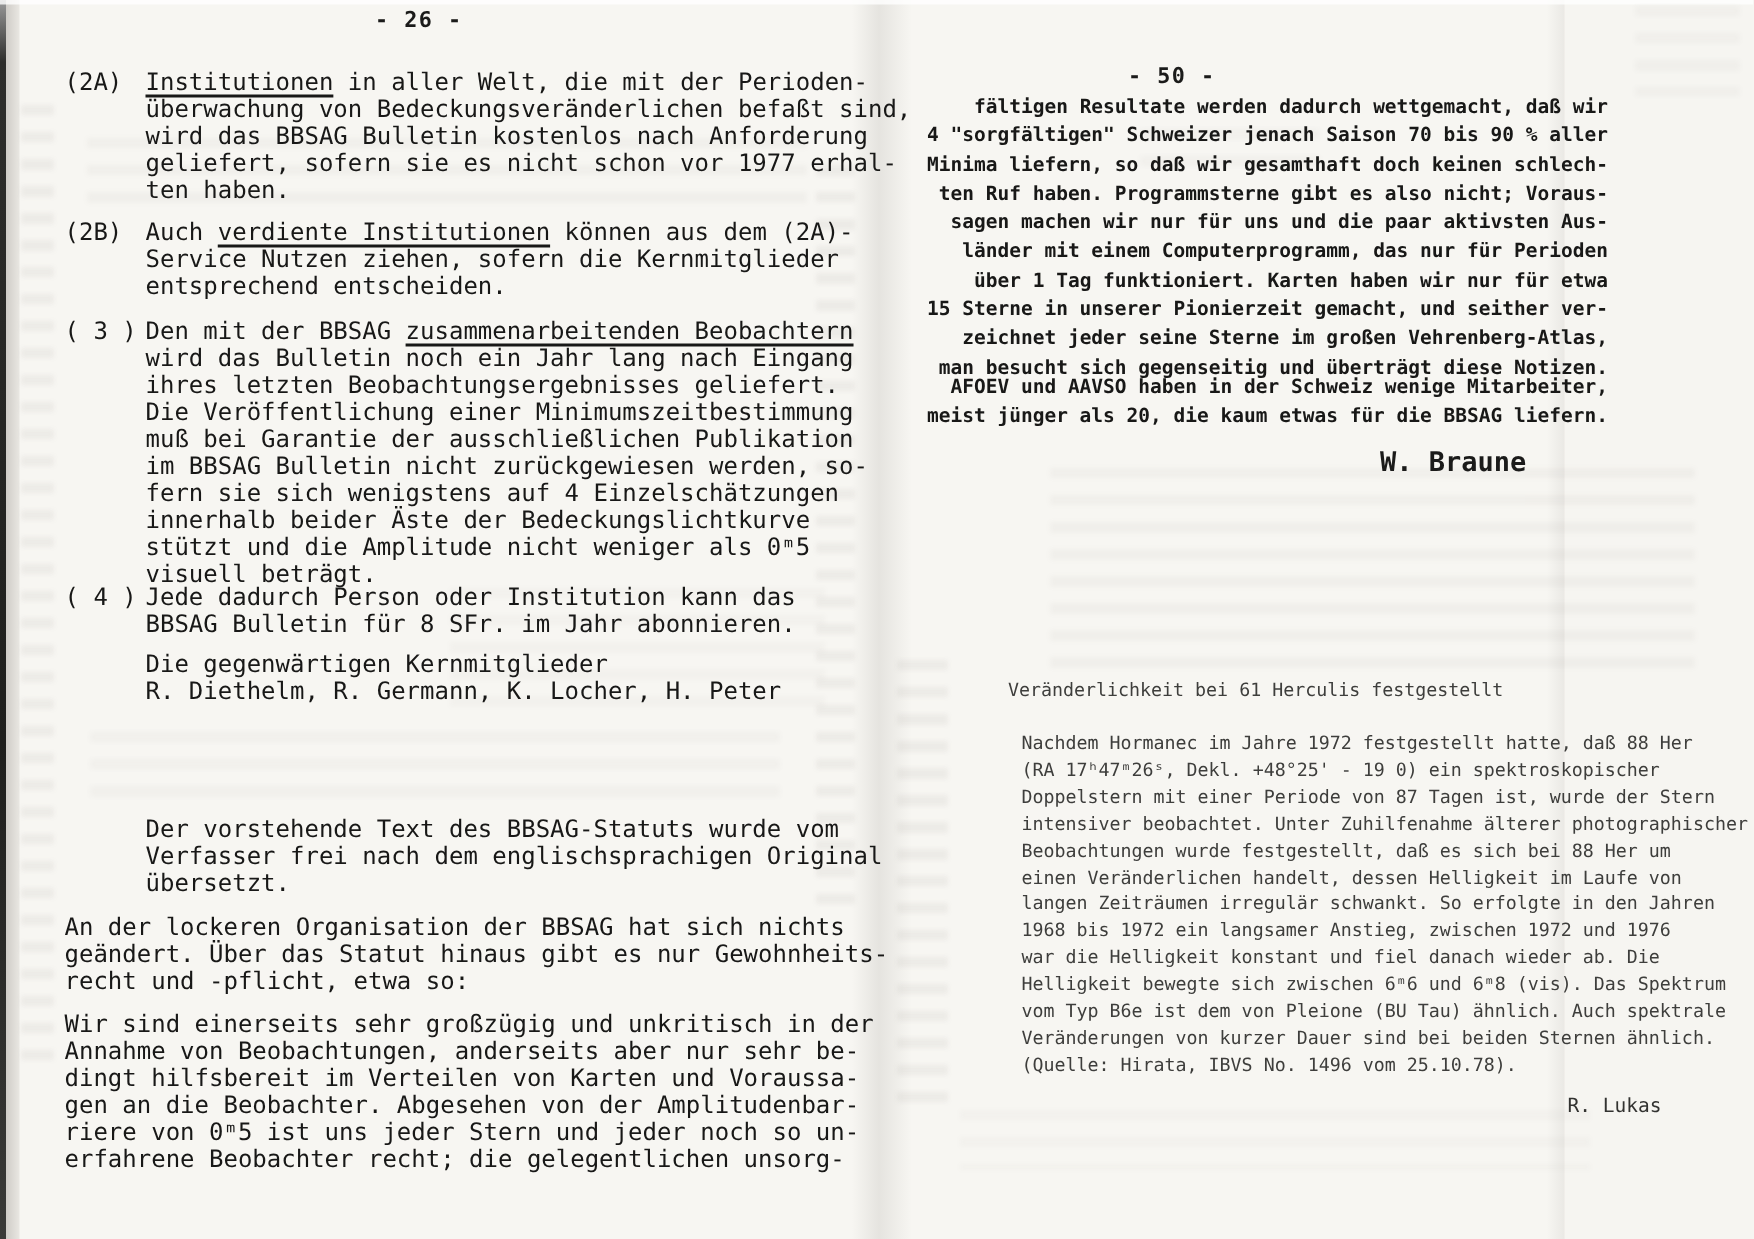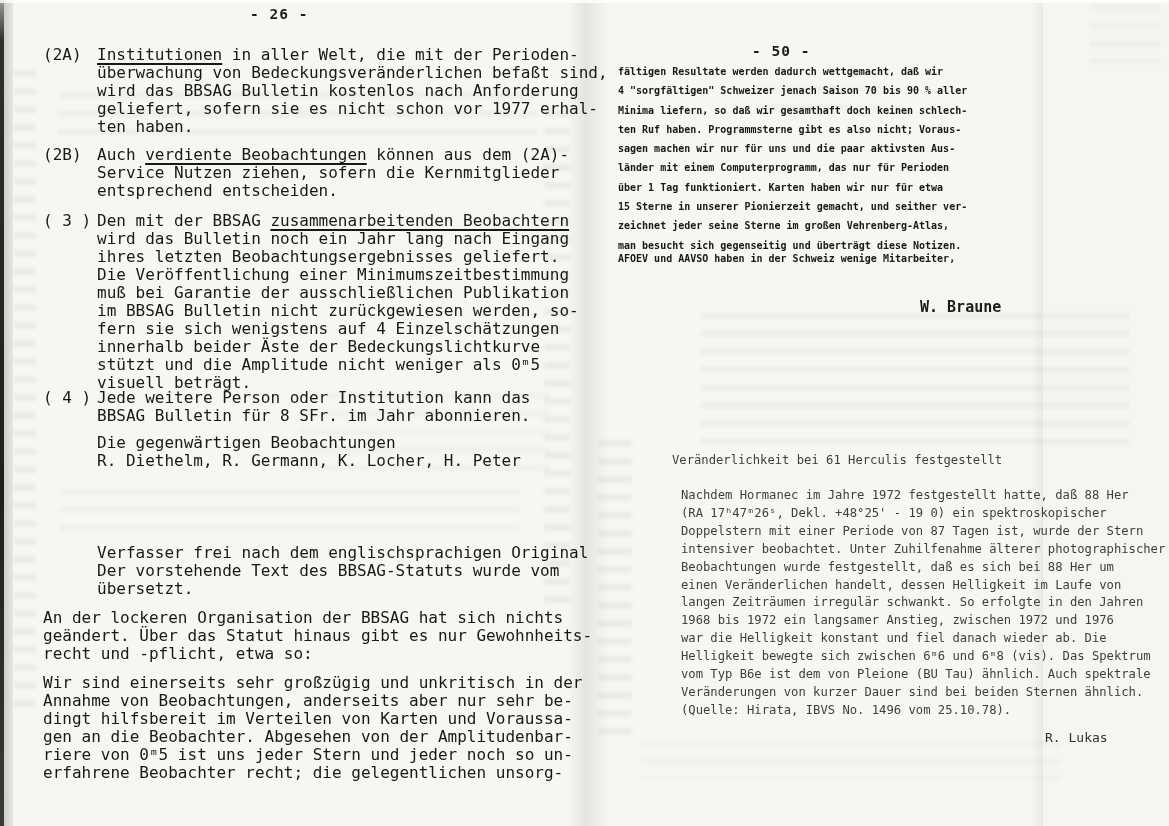--- a/index.html
+++ b/index.html
@@ -31,30 +31,30 @@
   .s5{left:300px;top:392px;width:250px;height:80px;opacity:.25;}
   .s6{left:598px;top:440px;width:34px;height:300px;}
   .s7{left:700px;top:312px;width:430px;height:135px;opacity:.35;}
   .s8{left:760px;top:86px;width:120px;height:26px;opacity:.3;}
   .s9{left:1090px;top:4px;width:70px;height:60px;opacity:.3;}
   .s10{left:640px;top:740px;width:420px;height:40px;opacity:.25;}
 
   
   .blk{position:absolute;color:#181817;white-space:pre;}
   .page-left-font{font-size:16px;line-height:18px;font-weight:400;letter-spacing:0;}
-  .page-right-font{font-size:10px;line-height:19.3px;font-weight:600;}
+  .page-right-font{font-size:13px;line-height:19.3px;font-weight:600;text-align:right;}
   .small-font{font-size:12.2px;line-height:17.9px;font-weight:400;color:#3e3e3c;}
   .lbl{position:absolute;left:-54px;top:0;}
   .u{text-decoration:underline;text-underline-offset:3px;text-decoration-thickness:1.5px;}
 
   .hdr{position:absolute;color:#1b1b1a;font-weight:600;}
   .h26{left:250px;top:6px;font-size:14.5px;letter-spacing:1px;}
   .h27{left:752px;top:43px;font-size:14.5px;letter-spacing:1px;}
   .sig{position:absolute;color:#1b1b1a;white-space:pre;}
-  .sig-braune{left:920px;top:298px;font-size:15px;font-weight:600;}
+  .sig-braune{left:920px;top:298px;font-size:18px;font-weight:600;}
   .sig-lukas{left:1012px;top:730px;font-size:13px;font-weight:500;color:#333331;margin-left:33px;}
 
   
   .b2a{left:97px;top:46px;}
   .b2b{left:97px;top:146px;}
   .b3{left:97px;top:212px;}
   .b4{left:97px;top:389px;}
   .bsig{left:97px;top:434px;}
   .btrans{left:97px;top:544px;}
   .borg{left:43px;top:609px;}
@@ -84,30 +84,30 @@
   <div class="smudge s7"></div>
   <div class="smudge s8"></div>
   <div class="smudge s9"></div>
   <div class="smudge s10"></div>
 
   <div class="hdr h26">- 26 -</div>
   <div class="hdr h27">- 50 -</div>
 
   <div>
       <div class="blk b2a page-left-font"><span class="lbl">(2A)</span><div class="line"><span class="u">Institutionen</span><span> in aller Welt, die mit der Perioden-</span></div><div class="line"><span>überwachung von Bedeckungsveränderlichen befaßt sind,</span></div><div class="line"><span>wird das BBSAG Bulletin kostenlos nach Anforderung</span></div><div class="line"><span>geliefert, sofern sie es nicht schon vor 1977 erhal-</span></div><div class="line"><span>ten haben.</span></div></div>
-      <div class="blk b2b page-left-font"><span class="lbl">(2B)</span><div class="line"><span>Auch </span><span class="u">verdiente Beobachtungen</span><span> können aus dem (2A)-</span></div><div class="line"><span>Service Nutzen ziehen, sofern die Kernmitglieder</span></div><div class="line"><span>entsprechend entscheiden.</span></div></div>
+      <div class="blk b2b page-left-font"><span class="lbl">(2B)</span><div class="line"><span>Auch </span><span class="u">verdiente Institutionen</span><span> können aus dem (2A)-</span></div><div class="line"><span>Service Nutzen ziehen, sofern die Kernmitglieder</span></div><div class="line"><span>entsprechend entscheiden.</span></div></div>
       <div class="blk b3 page-left-font"><span class="lbl">( 3 )</span><div class="line"><span>Den mit der BBSAG </span><span class="u">zusammenarbeitenden Beobachtern</span></div><div class="line"><span>wird das Bulletin noch ein Jahr lang nach Eingang</span></div><div class="line"><span>ihres letzten Beobachtungsergebnisses geliefert.</span></div><div class="line"><span>Die Veröffentlichung einer Minimumszeitbestimmung</span></div><div class="line"><span>muß bei Garantie der ausschließlichen Publikation</span></div><div class="line"><span>im BBSAG Bulletin nicht zurückgewiesen werden, so-</span></div><div class="line"><span>fern sie sich wenigstens auf 4 Einzelschätzungen</span></div><div class="line"><span>innerhalb beider Äste der Bedeckungslichtkurve</span></div><div class="line"><span>stützt und die Amplitude nicht weniger als 0ᵐ5</span></div><div class="line"><span>visuell beträgt.</span></div></div>
-      <div class="blk b4 page-left-font"><span class="lbl">( 4 )</span><div class="line"><span>Jede weitere Person oder Institution kann das</span></div><div class="line"><span>BBSAG Bulletin für 8 SFr. im Jahr abonnieren.</span></div></div>
-      <div class="blk bsig page-left-font"><div class="line"><span>Die gegenwärtigen Beobachtungen</span></div><div class="line"><span>R. Diethelm, R. Germann, K. Locher, H. Peter</span></div></div>
-      <div class="blk btrans page-left-font"><div class="line"><span>Verfasser frei nach dem englischsprachigen Original</span></div><div class="line"><span>Der vorstehende Text des BBSAG-Statuts wurde vom</span></div><div class="line"><span>übersetzt.</span></div></div>
+      <div class="blk b4 page-left-font"><span class="lbl">( 4 )</span><div class="line"><span>Jede dadurch Person oder Institution kann das</span></div><div class="line"><span>BBSAG Bulletin für 8 SFr. im Jahr abonnieren.</span></div></div>
+      <div class="blk bsig page-left-font"><div class="line"><span>Die gegenwärtigen Kernmitglieder</span></div><div class="line"><span>R. Diethelm, R. Germann, K. Locher, H. Peter</span></div></div>
+      <div class="blk btrans page-left-font"><div class="line"><span>Der vorstehende Text des BBSAG-Statuts wurde vom</span></div><div class="line"><span>Verfasser frei nach dem englischsprachigen Original</span></div><div class="line"><span>übersetzt.</span></div></div>
       <div class="blk borg page-left-font"><div class="line"><span>An der lockeren Organisation der BBSAG hat sich nichts</span></div><div class="line"><span>geändert. Über das Statut hinaus gibt es nur Gewohnheits-</span></div><div class="line"><span>recht und -pflicht, etwa so:</span></div></div>
       <div class="blk bwir page-left-font"><div class="line"><span>Wir sind einerseits sehr großzügig und unkritisch in der</span></div><div class="line"><span>Annahme von Beobachtungen, anderseits aber nur sehr be-</span></div><div class="line"><span>dingt hilfsbereit im Verteilen von Karten und Voraussa-</span></div><div class="line"><span>gen an die Beobachter. Abgesehen von der Amplitudenbar-</span></div><div class="line"><span>riere von 0ᵐ5 ist uns jeder Stern und jeder noch so un-</span></div><div class="line"><span>erfahrene Beobachter recht; die gelegentlichen unsorg-</span></div></div>
     </div>
   <div>
       <div class="blk bp1 page-right-font"><div class="line"><span>fältigen Resultate werden dadurch wettgemacht, daß wir</span></div><div class="line"><span>4 "sorgfältigen" Schweizer jenach Saison 70 bis 90 % aller</span></div><div class="line"><span>Minima liefern, so daß wir gesamthaft doch keinen schlech-</span></div><div class="line"><span>ten Ruf haben. Programmsterne gibt es also nicht; Voraus-</span></div><div class="line"><span>sagen machen wir nur für uns und die paar aktivsten Aus-</span></div><div class="line"><span>länder mit einem Computerprogramm, das nur für Perioden</span></div><div class="line"><span>über 1 Tag funktioniert. Karten haben wir nur für etwa</span></div><div class="line"><span>15 Sterne in unserer Pionierzeit gemacht, und seither ver-</span></div><div class="line"><span>zeichnet jeder seine Sterne im großen Vehrenberg-Atlas,</span></div><div class="line"><span>man besucht sich gegenseitig und überträgt diese Notizen.</span></div></div>
-      <div class="blk bafoev page-right-font"><div class="line"><span>AFOEV und AAVSO haben in der Schweiz wenige Mitarbeiter,</span></div></div>
+      <div class="blk bafoev page-right-font"><div class="line"><span>AFOEV und AAVSO haben in der Schweiz wenige Mitarbeiter,</span></div><div class="line"><span>meist jünger als 20, die kaum etwas für die BBSAG liefern.</span></div></div>
       <div class="blk bhead small-font"><div class="line"><span>Veränderlichkeit bei 61 Herculis festgestellt</span></div></div>
       <div class="blk bsmall small-font"><div class="line"><span>Nachdem Hormanec im Jahre 1972 festgestellt hatte, daß 88 Her</span></div><div class="line"><span>(RA 17ʰ47ᵐ26ˢ, Dekl. +48°25' - 19 0) ein spektroskopischer</span></div><div class="line"><span>Doppelstern mit einer Periode von 87 Tagen ist, wurde der Stern</span></div><div class="line"><span>intensiver beobachtet. Unter Zuhilfenahme älterer photographischer</span></div><div class="line"><span>Beobachtungen wurde festgestellt, daß es sich bei 88 Her um</span></div><div class="line"><span>einen Veränderlichen handelt, dessen Helligkeit im Laufe von</span></div><div class="line"><span>langen Zeiträumen irregulär schwankt. So erfolgte in den Jahren</span></div><div class="line"><span>1968 bis 1972 ein langsamer Anstieg, zwischen 1972 und 1976</span></div><div class="line"><span>war die Helligkeit konstant und fiel danach wieder ab. Die</span></div><div class="line"><span>Helligkeit bewegte sich zwischen 6ᵐ6 und 6ᵐ8 (vis). Das Spektrum</span></div><div class="line"><span>vom Typ B6e ist dem von Pleione (BU Tau) ähnlich. Auch spektrale</span></div><div class="line"><span>Veränderungen von kurzer Dauer sind bei beiden Sternen ähnlich.</span></div><div class="line"><span>(Quelle: Hirata, IBVS No. 1496 vom 25.10.78).</span></div></div>
     </div>
 
   <div class="sig sig-braune">W. Braune</div>
   <div class="sig sig-lukas">R. Lukas</div>
 </div>
 
 </body></html>

